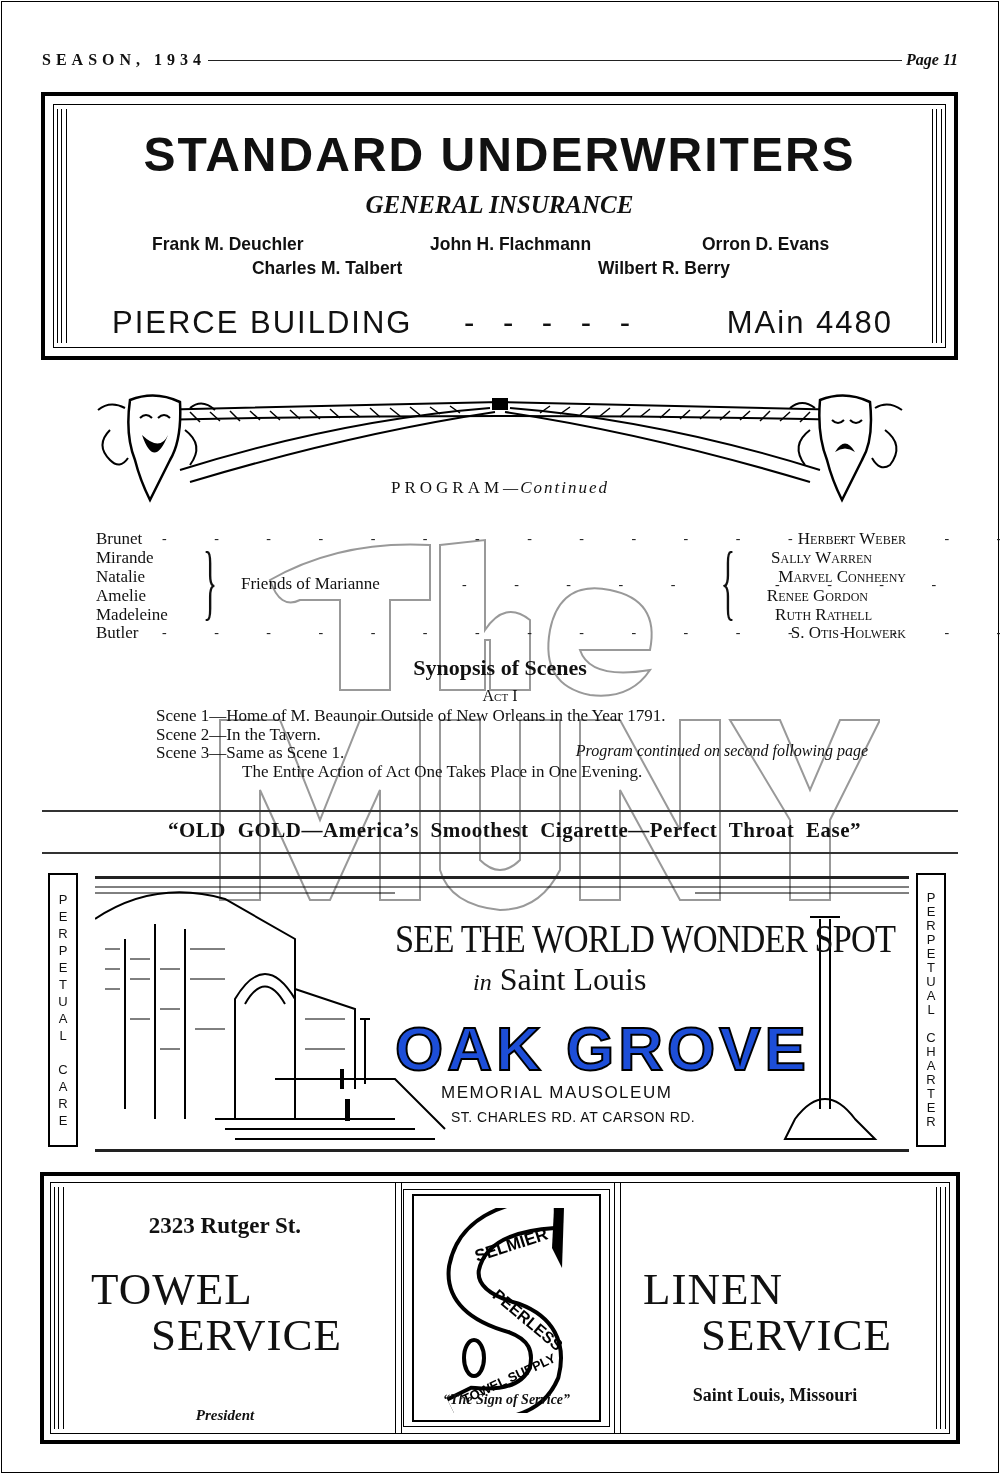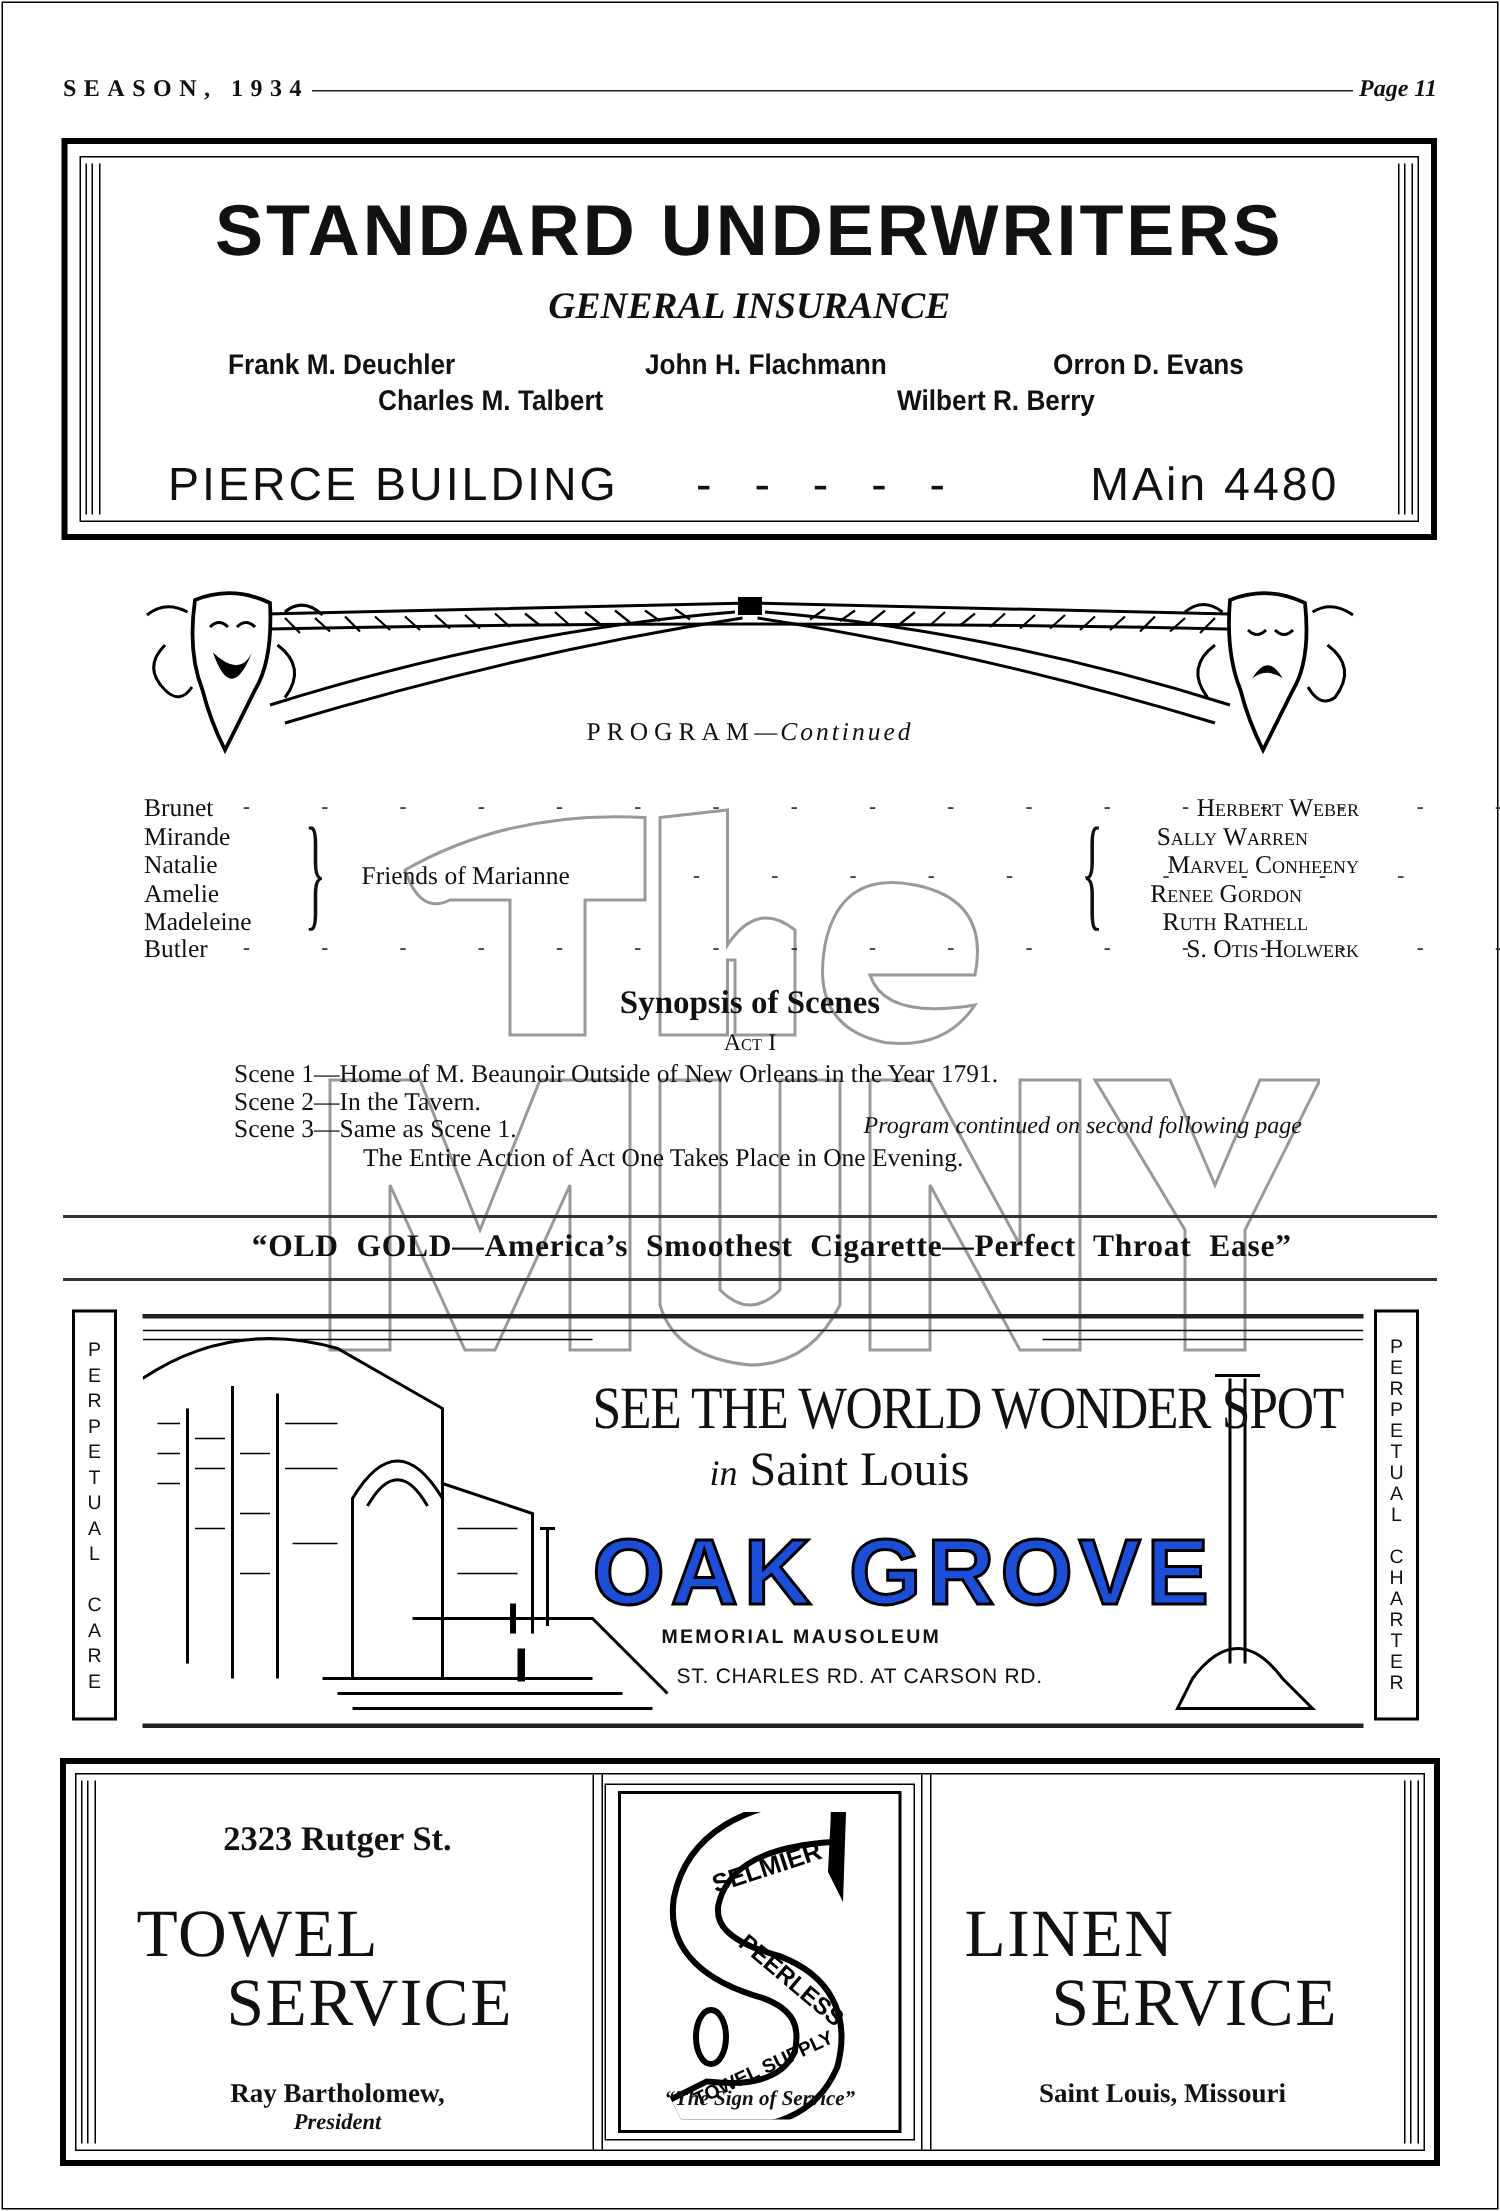--- a/index.html
+++ b/index.html
@@ -52,21 +52,21 @@
 
   
   .og-side { position: absolute; top: 873px; width: 30px; height: 274px; border: 2px solid #000; box-sizing: border-box; display: flex; flex-direction: column; align-items: center; justify-content: space-around; padding: 16px 0; }
   .og-side span { font-family: "Liberation Sans", sans-serif; font-size: 13px; line-height: 14px; }
   .og-main { position: absolute; left: 95px; top: 876px; width: 814px; height: 270px; border-top: 3px solid #222; border-bottom: 3px solid #222; overflow: hidden; }
   .og-art { position: absolute; left: 0; top: 0; width: 814px; height: 270px; }
   .og-line1 { position: absolute; left: 300px; top: 36px; font-family: "Liberation Serif", serif; font-size: 40px; letter-spacing: -1px; white-space: nowrap; transform: scaleX(0.86); transform-origin: left; }
   .og-line2 { position: absolute; left: 378px; top: 82px; font-size: 32px; white-space: nowrap; }
   .og-line2 i { font-size: 24px; }
   .og-title { position: absolute; left: 300px; top: 134px; font-family: "Liberation Sans", sans-serif; font-weight: bold; font-size: 62px; letter-spacing: 4px; color: #1d4ed8; -webkit-text-stroke: 2px #000; white-space: nowrap; }
-  .og-mm { position: absolute; left: 346px; top: 204px; font-family: "Liberation Sans", sans-serif; font-weight: bold; font-size: 13px; letter-spacing: 1.5px; white-space: nowrap; }
+  .og-mm { position: absolute; left: 346px; top: 204px; font-family: "Liberation Sans", sans-serif; font-weight: normal; font-size: 17px; letter-spacing: 1.5px; white-space: nowrap; }
   .og-addr { position: absolute; left: 356px; top: 230px; font-family: "Liberation Sans", sans-serif; font-size: 14px; letter-spacing: 0.5px; white-space: nowrap; }
 
   
   .tw-box { left: 40px; top: 1172px; width: 920px; height: 272px; border: 4px solid #000; }
   .tw-inner { position: absolute; left: 6px; top: 6px; right: 6px; bottom: 6px; border: 1px solid #000; }
   .tw-col { position: absolute; top: 0; bottom: 0; }
   .tw-left { left: 0; width: 348px; }
   .tw-right { right: 0; width: 348px; }
   .tw-center { left: 352px; width: 205px; top: 6px; bottom: 6px; border: 1px solid #000; }
   .tw-center-inner { position: absolute; left: 8px; top: 4px; right: 8px; bottom: 4px; border: 2px solid #000; }
@@ -255,21 +255,20 @@
 
 <div class="ad-box tw-box">
   <div class="tw-inner">
     <div class="vbars-l"></div>
     <div class="vbars-r"></div>
 
     <div class="tw-col tw-left">
       <div class="tw-addr">2323 Rutger St.</div>
       <div class="tw-big" style="left:40px;top:80px">TOWEL</div>
       <div class="tw-big" style="left:100px;top:126px">SERVICE</div>
-      <div class="tw-person">Ray Bartholomew,</div>
       <div class="tw-title">President</div>
     </div>
 
     <div class="tw-divider" style="left:344px"></div>
 
     <div class="tw-col tw-center">
       <div class="tw-center-inner">
         <svg class="tw-logo" viewBox="0 0 150 205">
           <path d="M120 5 Q40 10 30 60 Q25 95 80 110 Q120 125 110 165 Q95 200 40 195 L20 205" fill="none" stroke="#000" stroke-width="34"></path>
           <path d="M120 5 Q40 10 30 60 Q25 95 80 110 Q120 125 110 165 Q95 200 40 195 L20 205" fill="none" stroke="#fff" stroke-width="26"></path>

